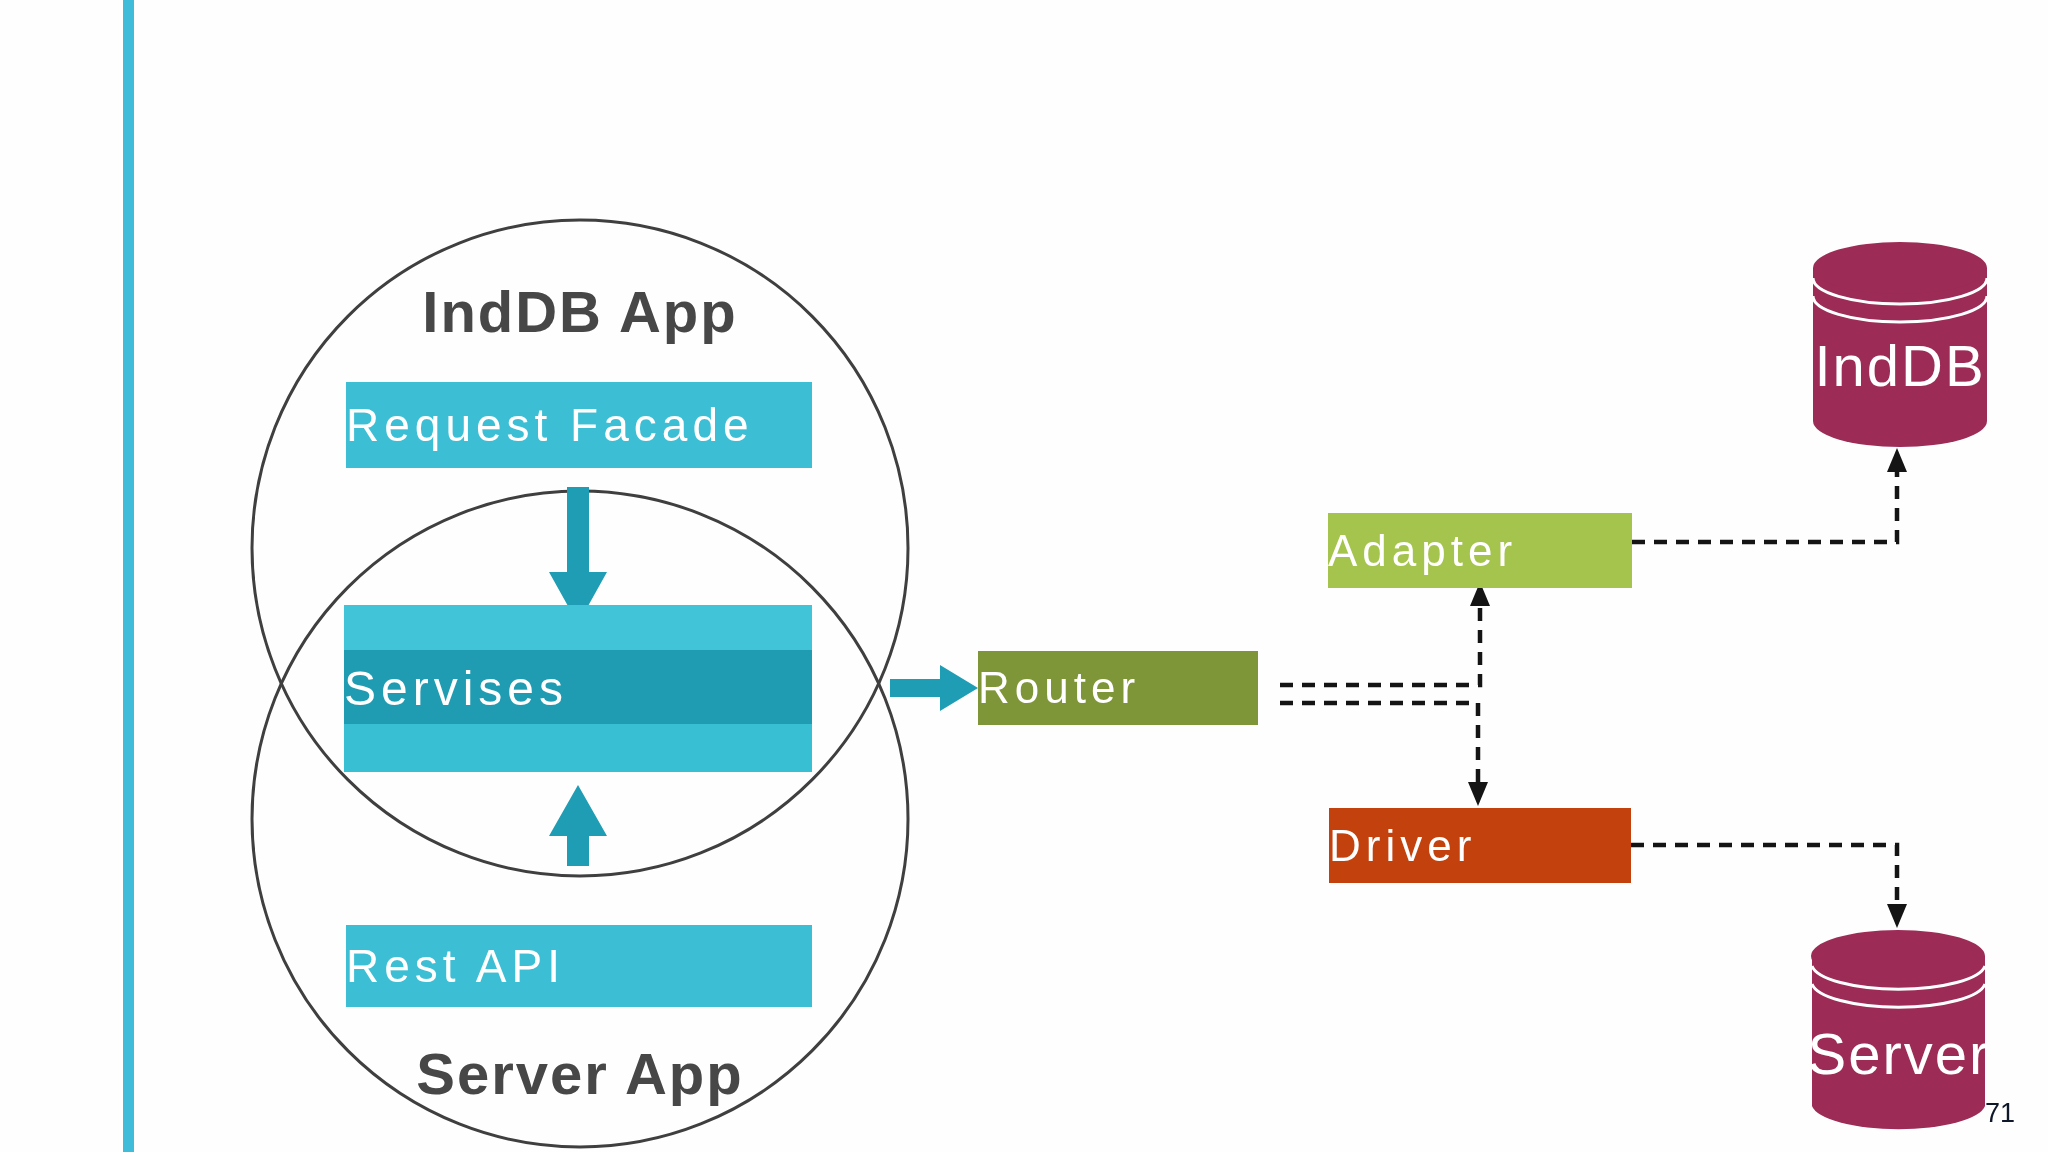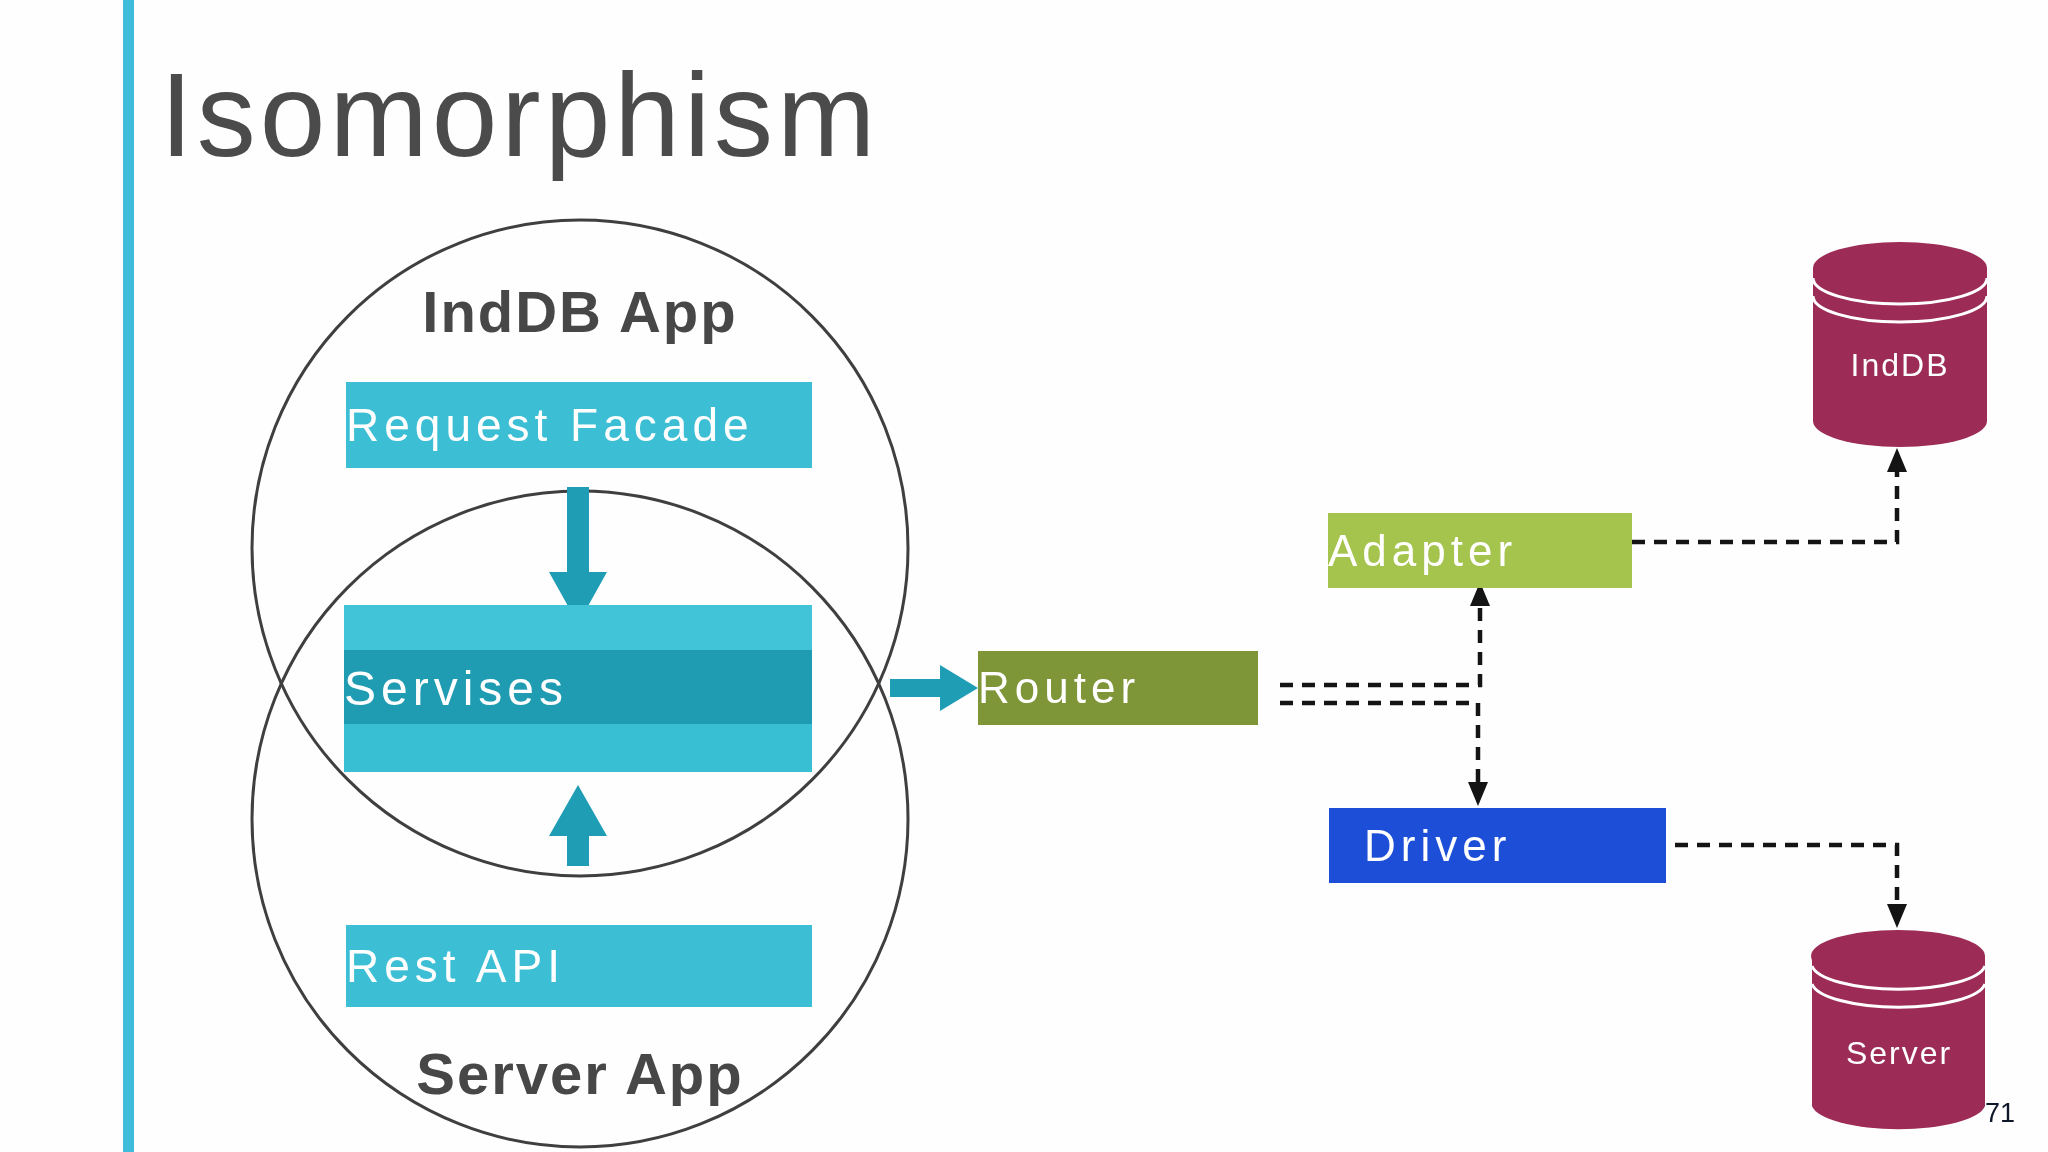--- a/index.html
+++ b/index.html
@@ -24,44 +24,43 @@
   }
   .node.cyan{background:#3cbfd4;}
   .node.request-facade{left:346px;top:382px;width:466px;height:86px;font-size:46px;}
   .node.services{
     left:344px;top:605px;width:468px;height:167px;font-size:48px;
     background:linear-gradient(to bottom,#41c4d7 0%,#41c4d7 27%,#209cb2 27%,#209cb2 71%,#38bfd4 71%,#38bfd4 100%);
   }
   .node.rest-api{left:346px;top:925px;width:466px;height:82px;font-size:46px;}
   .node.router{left:978px;top:651px;width:280px;height:74px;font-size:44px;background:#7f9638;}
   .node.adapter{left:1328px;top:505px;width:304px;height:75px;font-size:44px;background:#a5c44d;margin-top:8px;}
-  .node.driver{left:1329px;top:808px;width:302px;height:75px;font-size:44px;background:#1d4ed8;padding-left:35px;}
+  .node.driver{left:1329px;top:808px;width:302px;height:75px;font-size:44px;background:#c2410c;}
   .db-label{
     position:absolute;display:flex;align-items:center;justify-content:center;
-    color:#fff;font-size:32px;font-weight:300;letter-spacing:2px;
+    color:#fff;font-size:58px;font-weight:300;letter-spacing:2px;
   }
   .db-label.inddb{left:1813px;top:330px;width:174px;height:70px;}
   .db-label.mongo{left:1810px;top:1018px;width:178px;height:70px;}
   .page-number{position:absolute;left:1985px;top:1098px;font-size:27px;color:#0f172a;}
   svg.overlay{position:absolute;left:0;top:0;}
   .dashed{stroke:#141414;stroke-width:4.5;fill:none;stroke-dasharray:13 9;}
   .teal-arrow{fill:#1f9db5;}
   .circle-outline{fill:none;stroke:#3f3f3f;stroke-width:3;}
   .cyl{fill:#9c2b56;}
   .cyl-ring{fill:none;stroke:#ffffff;stroke-width:3;}
   .arrowhead{fill:#141414;}
 </style>
 </head>
 <body>
 
 <div class="slide">
 
   <div class="accent-bar"></div>
 
-  <div class="slide-title">Isomorphism</div>
 
   <svg class="overlay" width="2048" height="1152" viewBox="0 0 2048 1152">
 
     <circle class="circle-outline" cx="580" cy="548" r="328"></circle>
     <circle class="circle-outline" cx="580" cy="819" r="328"></circle>
 
     <polygon class="teal-arrow" points="567,487 589,487 589,572 607,572 578,624 549,572 567,572"></polygon>
     <polygon class="teal-arrow" points="578,785 607,836 589,836 589,866 567,866 567,836 549,836"></polygon>
     <polygon class="teal-arrow" points="890,679 940,679 940,665 978,688 940,711 940,697 890,697"></polygon>
 

